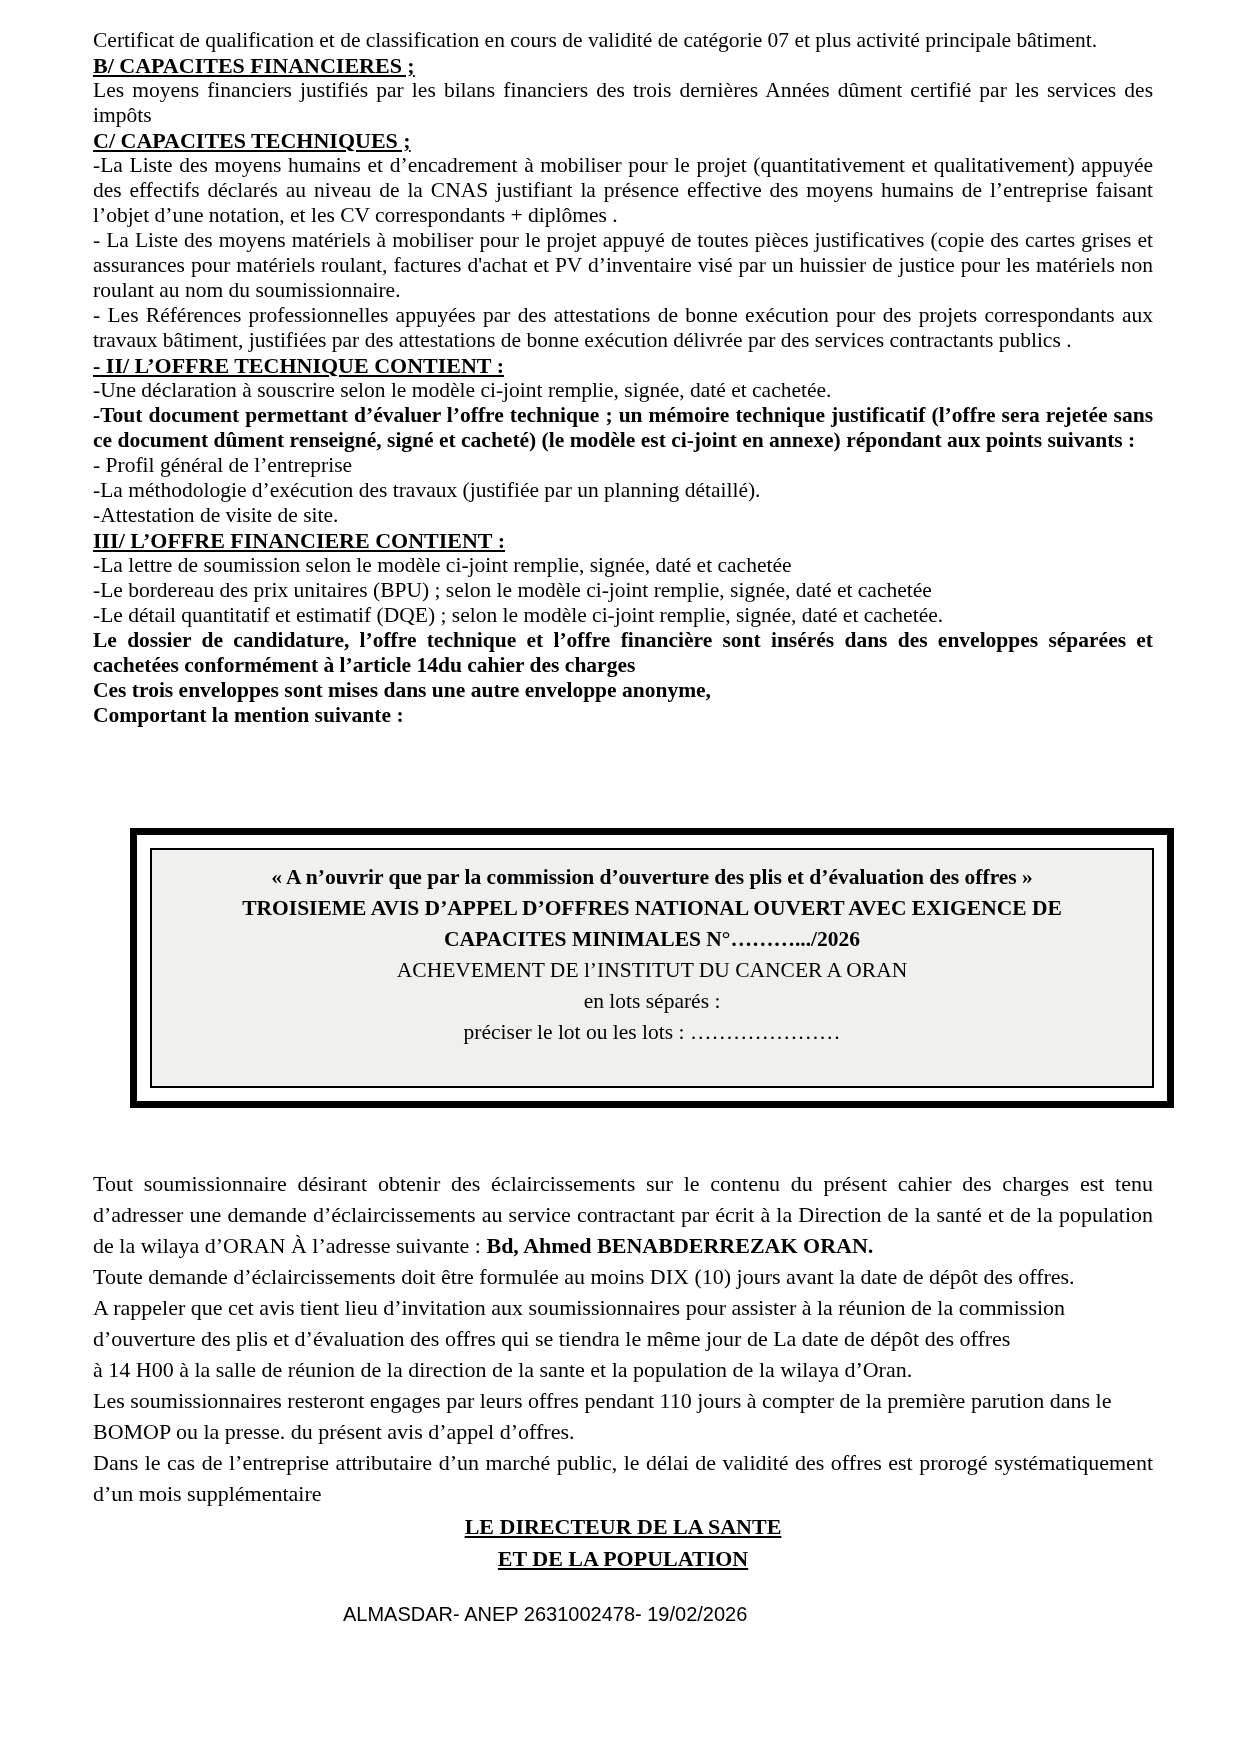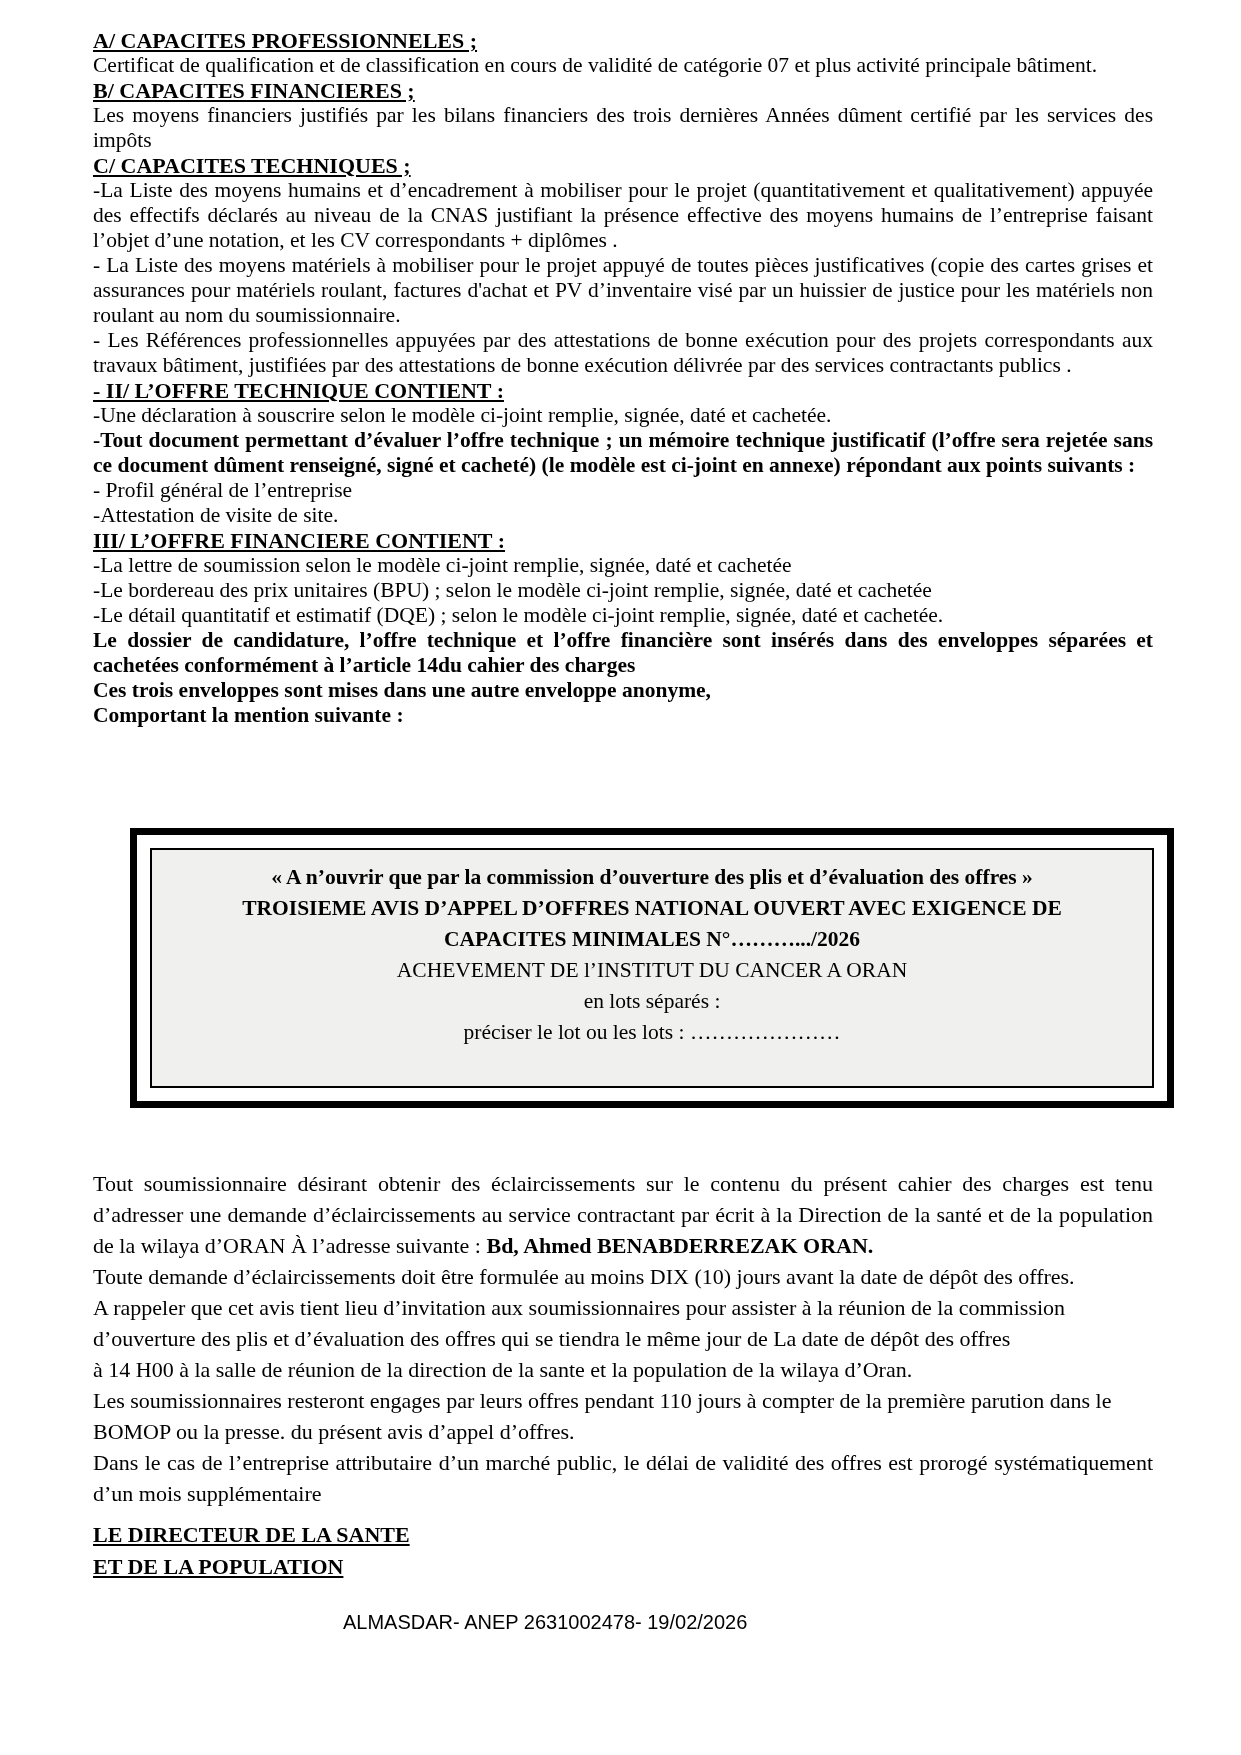--- a/index.html
+++ b/index.html
@@ -38,57 +38,57 @@
   }
   .mention-inner div { margin: 0; }
   .mention-inner .b { font-weight: bold; }
 
   
   .sec-bottom { margin-top: 60px; font-size: 22px; line-height: 31px; }
   .sec-bottom p { margin: 0; }
   .gap { margin-top: 12px; }
 
   .signature {
-    margin-top: 10px;
-    text-align: left;
+    margin-top: 2px;
+    text-align: center;
     font-weight: bold;
     font-size: 22px;
     line-height: 32px;
   }
   .signature .u { text-decoration: underline; }
 
   .footer {
     margin-top: 28px;
     margin-left: 250px;
     font-family: "Liberation Sans", sans-serif;
     font-size: 20px;
   }
 </style>
 </head>
 <body>
 
 <div class="page">
 
   <div class="sec-top">
 
-    <p class="hd"><span class="u">A/ CAPACITES PROFESSIONNELES ;</span></p>
     <p class="just">Certificat de qualification et de classification en cours de validité  de catégorie 07   et plus activité principale bâtiment.</p>
 
     <p class="hd"><span class="u">B/ CAPACITES FINANCIERES ;</span></p>
     <p class="just">Les moyens financiers justifiés par les bilans financiers des trois dernières Années  dûment certifié par les services des impôts</p>
 
     <p class="hd"><span class="u">C/ CAPACITES TECHNIQUES ;</span></p>
     <p class="just">-La Liste des moyens humains et d’encadrement à mobiliser pour le projet (quantitativement et qualitativement) appuyée des effectifs déclarés au niveau de la CNAS justifiant la présence effective des moyens humains de l’entreprise faisant l’objet d’une notation, et les CV correspondants + diplômes .</p>
     <p class="just">- La Liste des moyens matériels à mobiliser pour le projet appuyé de toutes pièces justificatives (copie des cartes grises et assurances pour matériels roulant, factures d'achat et PV d’inventaire visé par un huissier de justice pour les matériels non roulant au nom du soumissionnaire.</p>
     <p class="just">- Les Références professionnelles appuyées par des attestations de bonne exécution pour des projets correspondants aux travaux bâtiment, justifiées par des attestations de bonne exécution  délivrée par des services contractants publics .</p>
 
     <p class="hd"><span class="u">- II/ L’OFFRE TECHNIQUE CONTIENT :</span></p>
     <p>-Une déclaration à souscrire  selon le modèle ci-joint remplie, signée, daté et cachetée.</p>
     <p class="just bold">-Tout document permettant d’évaluer l’offre technique ; un mémoire technique justificatif (l’offre sera rejetée sans ce document dûment renseigné, signé et cacheté) (le modèle est ci-joint en annexe) répondant aux points suivants :</p>
     <p>- Profil général de l’entreprise</p>
+    <p>-La méthodologie d’exécution des travaux (justifiée par un planning détaillé).</p>
     <p>-Attestation de visite de site.</p>
 
     <p class="hd"><span class="u">III/ L’OFFRE FINANCIERE CONTIENT :</span></p>
     <p>-La lettre de soumission selon le modèle ci-joint remplie, signée, daté et cachetée</p>
     <p>-Le bordereau des prix unitaires  (BPU) ; selon le modèle ci-joint remplie, signée, daté et cachetée</p>
     <p>-Le détail quantitatif et estimatif  (DQE) ; selon le modèle ci-joint remplie, signée, daté et cachetée.</p>
 
     <p class="just bold">Le dossier de candidature, l’offre technique et l’offre financière sont insérés dans des enveloppes séparées et cachetées conformément à l’article 14du cahier des charges</p>
     <p class="bold">Ces  trois enveloppes sont mises dans une autre enveloppe anonyme,</p>
     <p class="bold">Comportant la mention suivante :</p>

